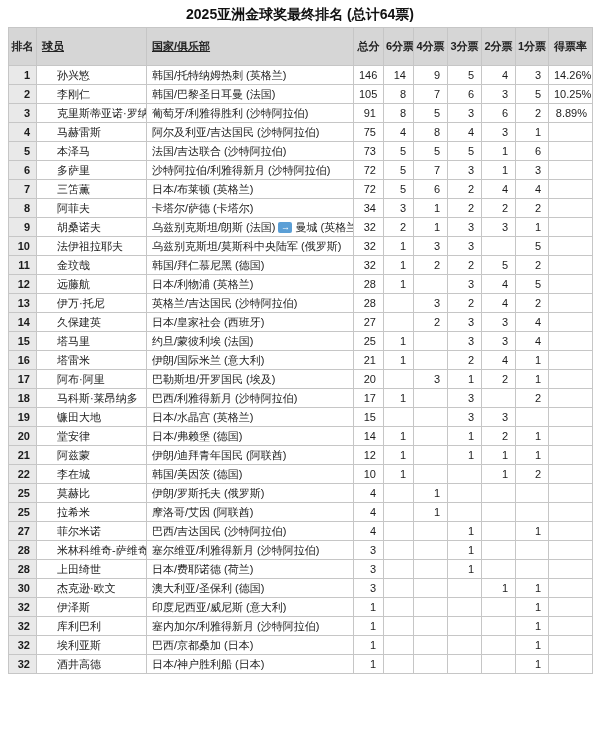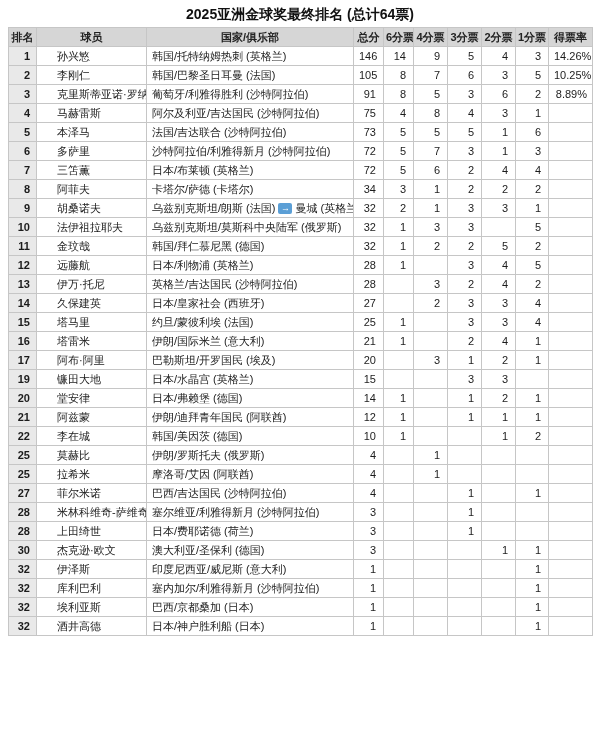--- a/index.html
+++ b/index.html
@@ -30,24 +30,24 @@
     font-size:11px;
     height:19px;
     padding:0 5px;
     white-space:nowrap;
     overflow:hidden;
     vertical-align:middle;
   }
   thead th {
     background:#d6d6d6;
     font-weight:bold;
-    height:19px;
+    height:38px;
     color:#222;
   }
-  .h-left   { text-align:center; }
+  .h-left   { text-align:left;text-decoration:underline; }
   .h-center { text-align:center; padding:0 2px; }
   .c-rank {
     background:#e9e9e9;
     font-weight:bold;
     text-align:right;
     padding-right:6px;
   }
   .c-player { text-align:left;padding-left:20px; }
   .c-club   { text-align:left; }
   .c-num    { text-align:right; padding-right:7px; }
@@ -298,20 +298,32 @@
           <td class="c-club">巴勒斯坦/开罗国民 (埃及)</td>
           <td class="c-num">20</td>
           <td class="c-num"></td>
           <td class="c-num">3</td>
           <td class="c-num">1</td>
           <td class="c-num">2</td>
           <td class="c-num">1</td>
           <td class="c-rate"></td>
         </tr>
         <tr>
+          <td class="c-rank">18</td>
+          <td class="c-player">马科斯·莱昂纳多</td>
+          <td class="c-club">巴西/利雅得新月 (沙特阿拉伯)</td>
+          <td class="c-num">17</td>
+          <td class="c-num">1</td>
+          <td class="c-num"></td>
+          <td class="c-num">3</td>
+          <td class="c-num"></td>
+          <td class="c-num">2</td>
+          <td class="c-rate"></td>
+        </tr>
+        <tr>
           <td class="c-rank">19</td>
           <td class="c-player">镰田大地</td>
           <td class="c-club">日本/水晶宫 (英格兰)</td>
           <td class="c-num">15</td>
           <td class="c-num"></td>
           <td class="c-num"></td>
           <td class="c-num">3</td>
           <td class="c-num">3</td>
           <td class="c-num"></td>
           <td class="c-rate"></td>

